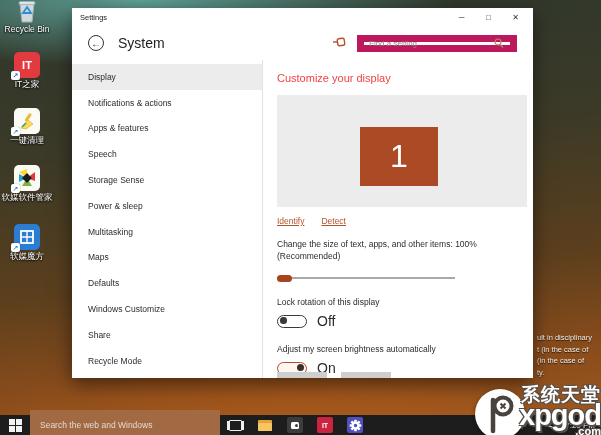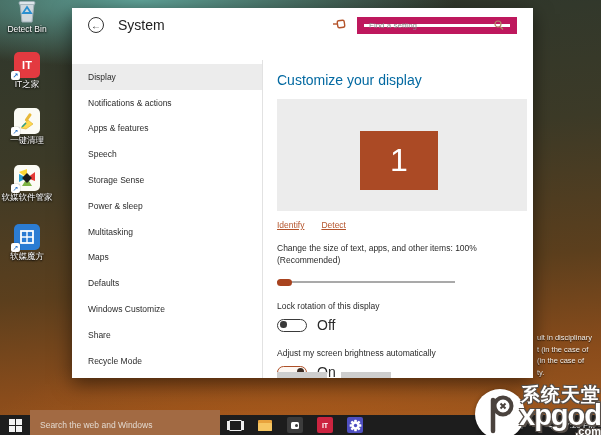--- a/index.html
+++ b/index.html
@@ -49,21 +49,21 @@
   .search-box input::placeholder { color:#8a8a8a; }
 
   .body { position:absolute; top:52px; left:0; right:0; bottom:0; }
   .sidebar { position:absolute; left:0; top:0; width:190px; bottom:0; padding-top:4px; }
   .side-item { height:25.8px; display:flex; align-items:center; padding-left:16px;
     font-size:8.5px; color:#2b2b2b; cursor:pointer; }
   .side-item.sel { background:#ececec; }
   .vsep { position:absolute; left:190px; top:0; bottom:0; width:1px; background:#e2e2e2; }
 
   .main { position:absolute; left:205px; top:0; right:4px; bottom:0; }
-  .main h1 { font-size:14px; font-weight:400; color:#0369a1; margin-top:12px; }
+  .main h1 { font-size:11px; font-weight:400; color:#ef4444; margin-top:12px; }
   .preview { width:250px; height:112px; background:#ececec; margin-top:11px; position:relative; }
   .monitor { position:absolute; left:83px; top:32px; width:78px; height:59px; background:#ab4a25;
     display:flex; align-items:center; justify-content:center; color:#fff; font-size:32px;
     font-weight:300; cursor:pointer; }
   .links { margin-top:9px; display:flex; gap:17px; }
   .links a { font-size:8.5px; color:#b4532a; text-decoration:underline; cursor:pointer; }
   .scale-label { margin-top:12px; width:258px; font-size:8.5px; line-height:12px; color:#2b2b2b; }
   .slider { position:relative; width:178px; height:8px; margin-top:12px; cursor:pointer; }
   .slider .track { position:absolute; top:3px; left:0; right:0; height:2px; background:#a9a9a9; }
   .slider .thumb { position:absolute; top:0.5px; left:0; width:15px; height:7px;
@@ -127,21 +127,21 @@
 <div class="screen">
 
   <div class="desk-icon" style="left:0px; top:-3px;">
     <div class="glyph">
       <svg width="28" height="26" viewBox="0 0 28 26">
         <path d="M7 7 L21 7 L19 25 L9 25 Z" fill="#cfd8dd" stroke="#9fb0b8" stroke-width="1"></path>
         <rect x="6" y="4.5" width="16" height="3" rx="1.5" fill="#dde6ea" stroke="#9fb0b8" stroke-width="0.8"></rect>
         <path d="M14 10 L18 16 L10 16 Z" fill="none" stroke="#2a8fd0" stroke-width="1.8"></path>
       </svg>
     </div>
-    <div class="label">Detect Bin</div>
+    <div class="label">Recycle Bin</div>
   </div>
 
   <div class="desk-icon" style="left:0px; top:52px;">
     <div class="glyph">
       <div class="tile" style="background:#e33a40; color:#fff; font-weight:bold; font-size:11px;">IT
         <span class="shortcut-badge">↗</span>
       </div>
     </div>
     <div class="label">IT之家</div>
   </div>
@@ -190,20 +190,28 @@
   </div>
 
   <div class="wp-text">
     <div>ult in disciplinary</div>
     <div>t (in the case of</div>
     <div>(in the case of</div>
     <div>ty.</div>
   </div>
 
   <div class="win">
+    <div class="titlebar">
+      <span class="t">Settings</span>
+      <div class="caption-btns">
+        <span>─</span>
+        <span>□</span>
+        <span>✕</span>
+      </div>
+    </div>
 
     <div class="header">
       <div class="back-btn">←</div>
       <div class="page-title">System</div>
       <div class="pin">
         <svg width="15" height="12" viewBox="0 0 15 12">
           <path d="M1 6 H5" stroke="#b4532a" stroke-width="1.4"></path>
           <rect x="5.5" y="2.5" width="7" height="7" rx="1.5" fill="none" stroke="#b4532a" stroke-width="1.4" transform="rotate(-8 9 6)"></rect>
         </svg>
       </div>

